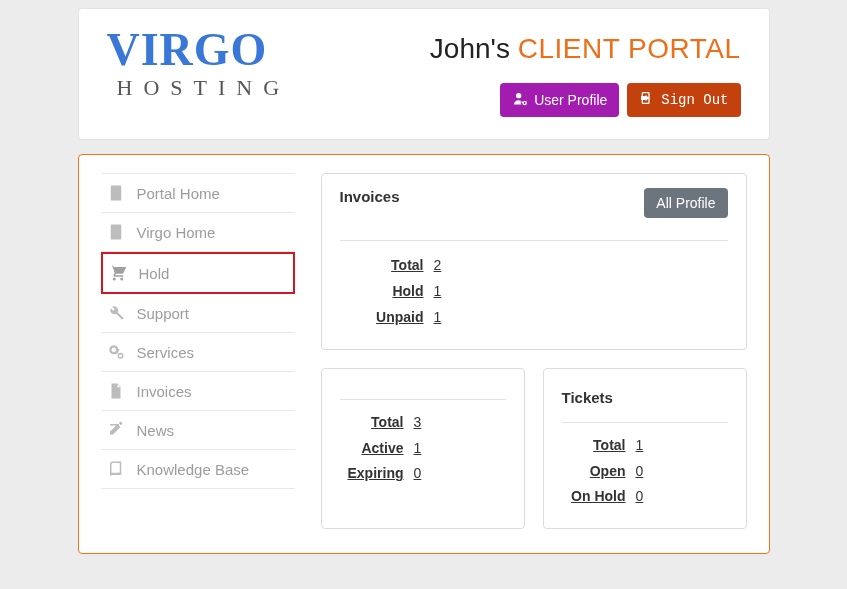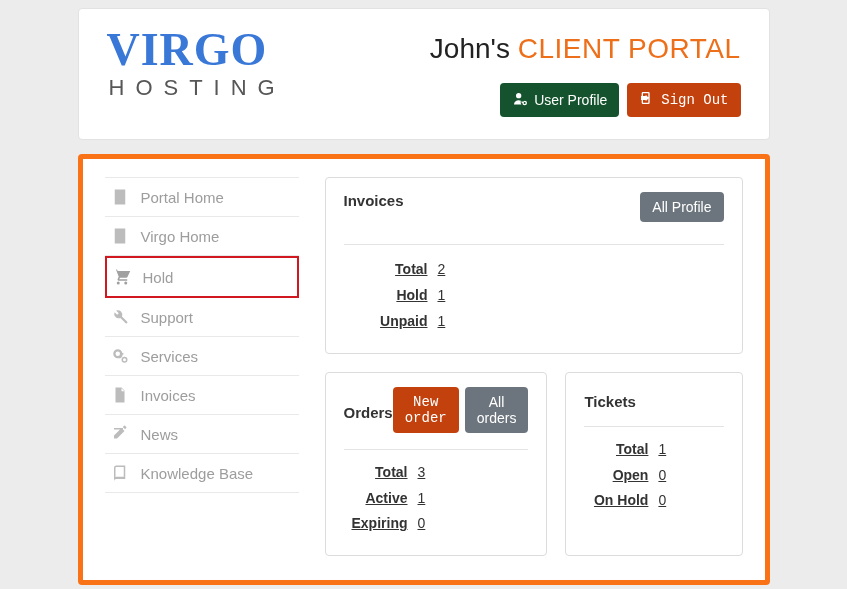--- a/index.html
+++ b/index.html
@@ -26,26 +26,26 @@
   .logo { }
   .logo-main {
     font-family: "Georgia", "Times New Roman", serif;
     font-size: 46px;
     font-weight: 700;
     color: #3a78d8;
     letter-spacing: 1px;
     line-height: 1;
   }
   .logo-sub {
-    font-family: Liberation Sans, sans-serif;
+    font-family: Liberation Serif, serif;
     font-size: 22px;
     color: #575757;
     letter-spacing: 11px;
     margin-top: 2px;
-    margin-left: 2px;
+    margin-left: 10px;
   }
   .header-right {
     text-align: right;
     padding-top: 6px;
   }
   .portal-title {
     font-size: 28px;
     font-weight: 400;
   }
   .portal-title .user { color: #222; }
@@ -61,28 +61,28 @@
     align-items: center;
     gap: 6px;
     border: none;
     border-radius: 4px;
     padding: 7px 12px;
     font-size: 14px;
     color: #fff;
     cursor: pointer;
     font-family: inherit;
   }
-  .btn-green { background: #14532d; }
+  .btn-green { background: #a21caf; }
   .btn-blue  { background: #c2410c; font-family: Liberation Mono, monospace; }
   .btn-gray  { background: #6c757d; }
   .btn svg { width: 16px; height: 16px; fill: #fff; }
 
   .content {
     background: #fff;
-    border: 5px solid #f97316;
+    border: 1px solid #f97316;
     border-radius: 4px;
     margin-top: 14px;
     padding: 18px 22px 24px 22px;
     display: flex;
     gap: 26px;
     align-items: flex-start;
   }
 
   
   .sidebar {
@@ -275,27 +275,20 @@
         </div>
         <div class="stat-row">
           <span class="stat-label">Unpaid</span>
           <span class="stat-val">1</span>
         </div>
       </div>
 
       <div class="row2">
 
         <div class="card">
-          <div class="card-head">
-            <div class="card-title">Orders</div>
-            <div class="card-btns">
-              <button class="btn btn-blue">New order</button>
-              <button class="btn btn-gray">All orders</button>
-            </div>
-          </div>
           <hr>
           <div class="stat-row">
             <span class="stat-label">Total</span>
             <span class="stat-val">3</span>
           </div>
           <div class="stat-row">
             <span class="stat-label">Active</span>
             <span class="stat-val">1</span>
           </div>
           <div class="stat-row">

